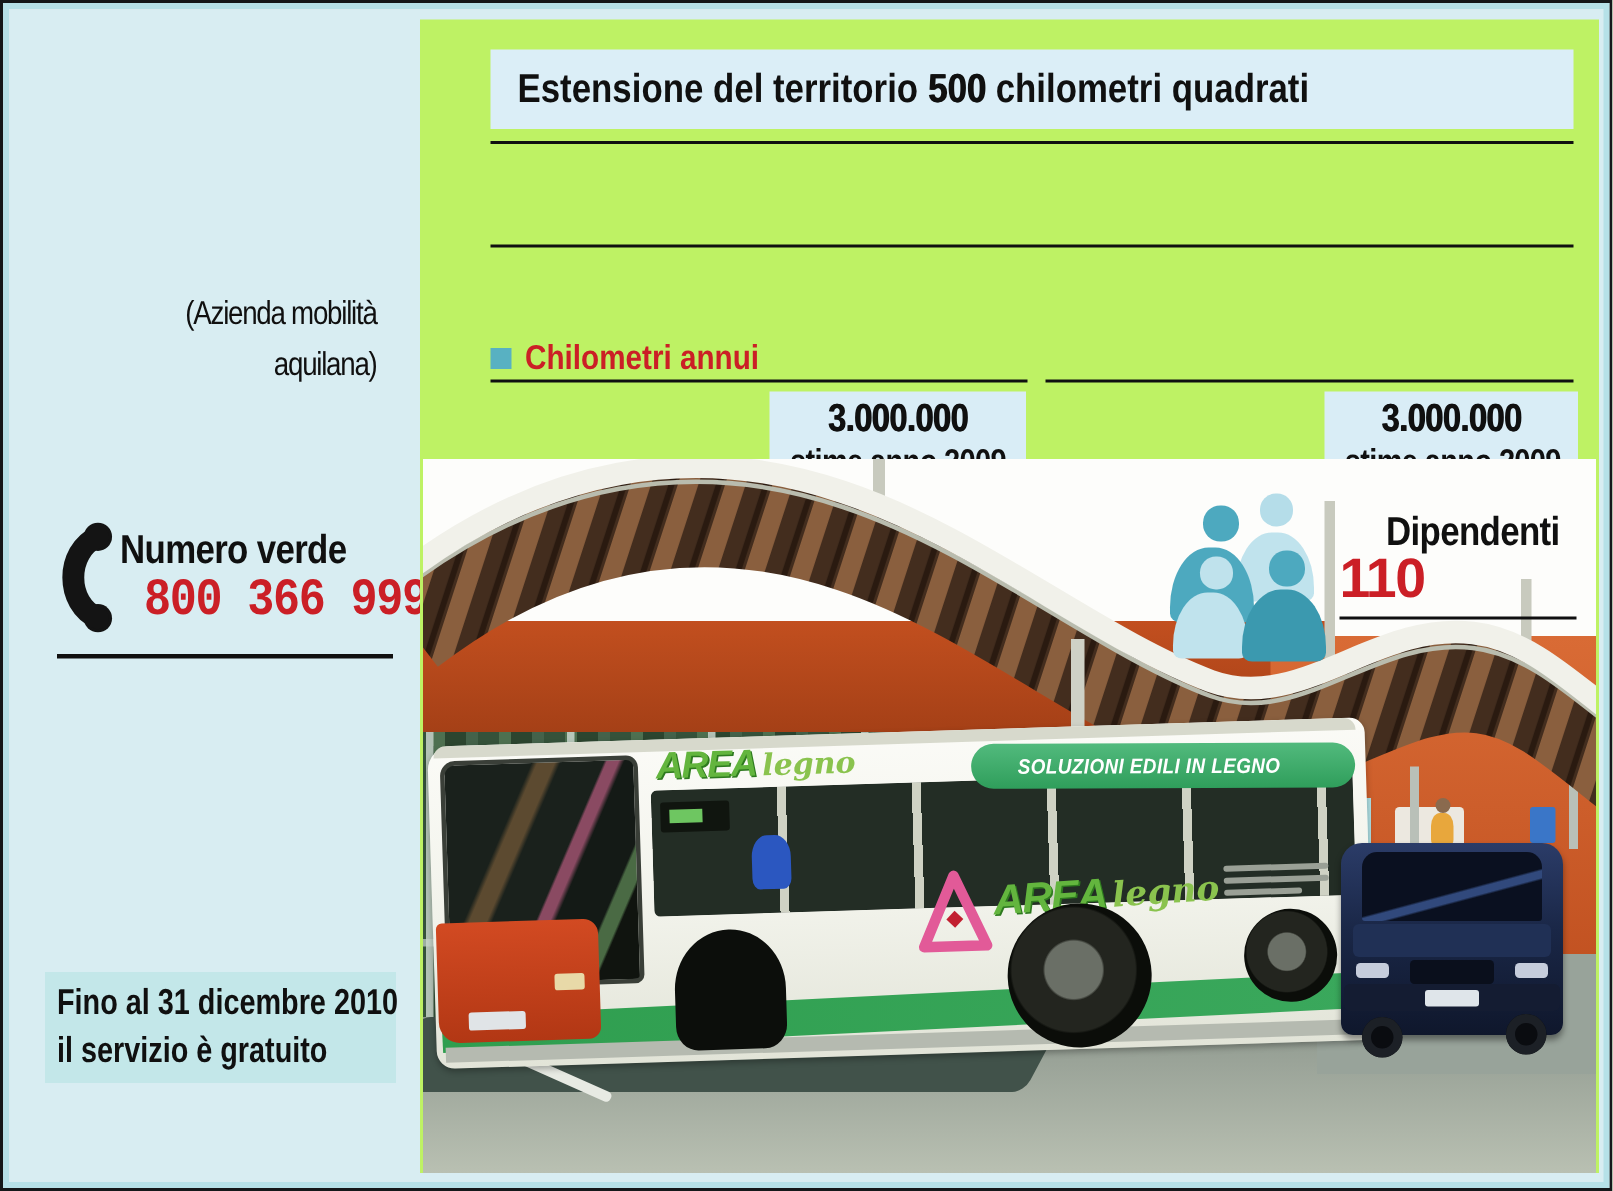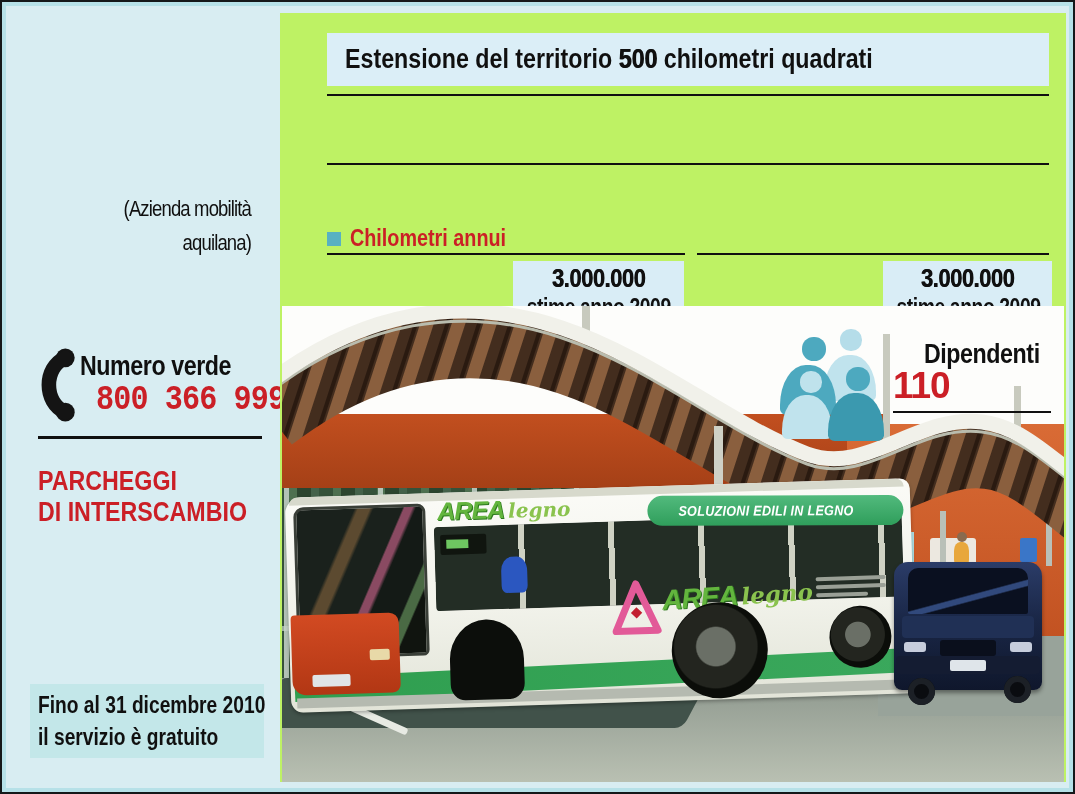--- a/index.html
+++ b/index.html
@@ -139,27 +139,23 @@
     </svg>
     <div class="abs phlabel" style="left:72px;top:343px;">
       <span class="cx">Numero verde</span>
     </div>
     <div class="abs phnum" style="left:88px;top:372px;font-family:Liberation Mono, monospace;">
       <span class="cx">800 366 999</span>
     </div>
 
     <div class="abs divider" style="left:30px;top:428px;width:224px;"></div>
 
-    <div class="abs parkhead" style="left:30px;top:458px;">
-      <span class="cx">PARCHEGGI</span><br>
-      <span class="cx">DI INTERSCAMBIO</span>
-    </div>
-
-
-    <div class="abs notebox" style="left:22px;top:676px;">
+
+
+    <div class="abs notebox" style="left:22px;top:640px;">
       <div class="notetext">
         <span class="cx" style="transform:scaleX(.8);">Fino al 31 dicembre 2010</span><br>
         <span class="cx" style="transform:scaleX(.8);">il servizio è gratuito</span>
       </div>
     </div>
   </div>
 
   <div class="content">
 
     <div class="infobar" style="top:20px;">

